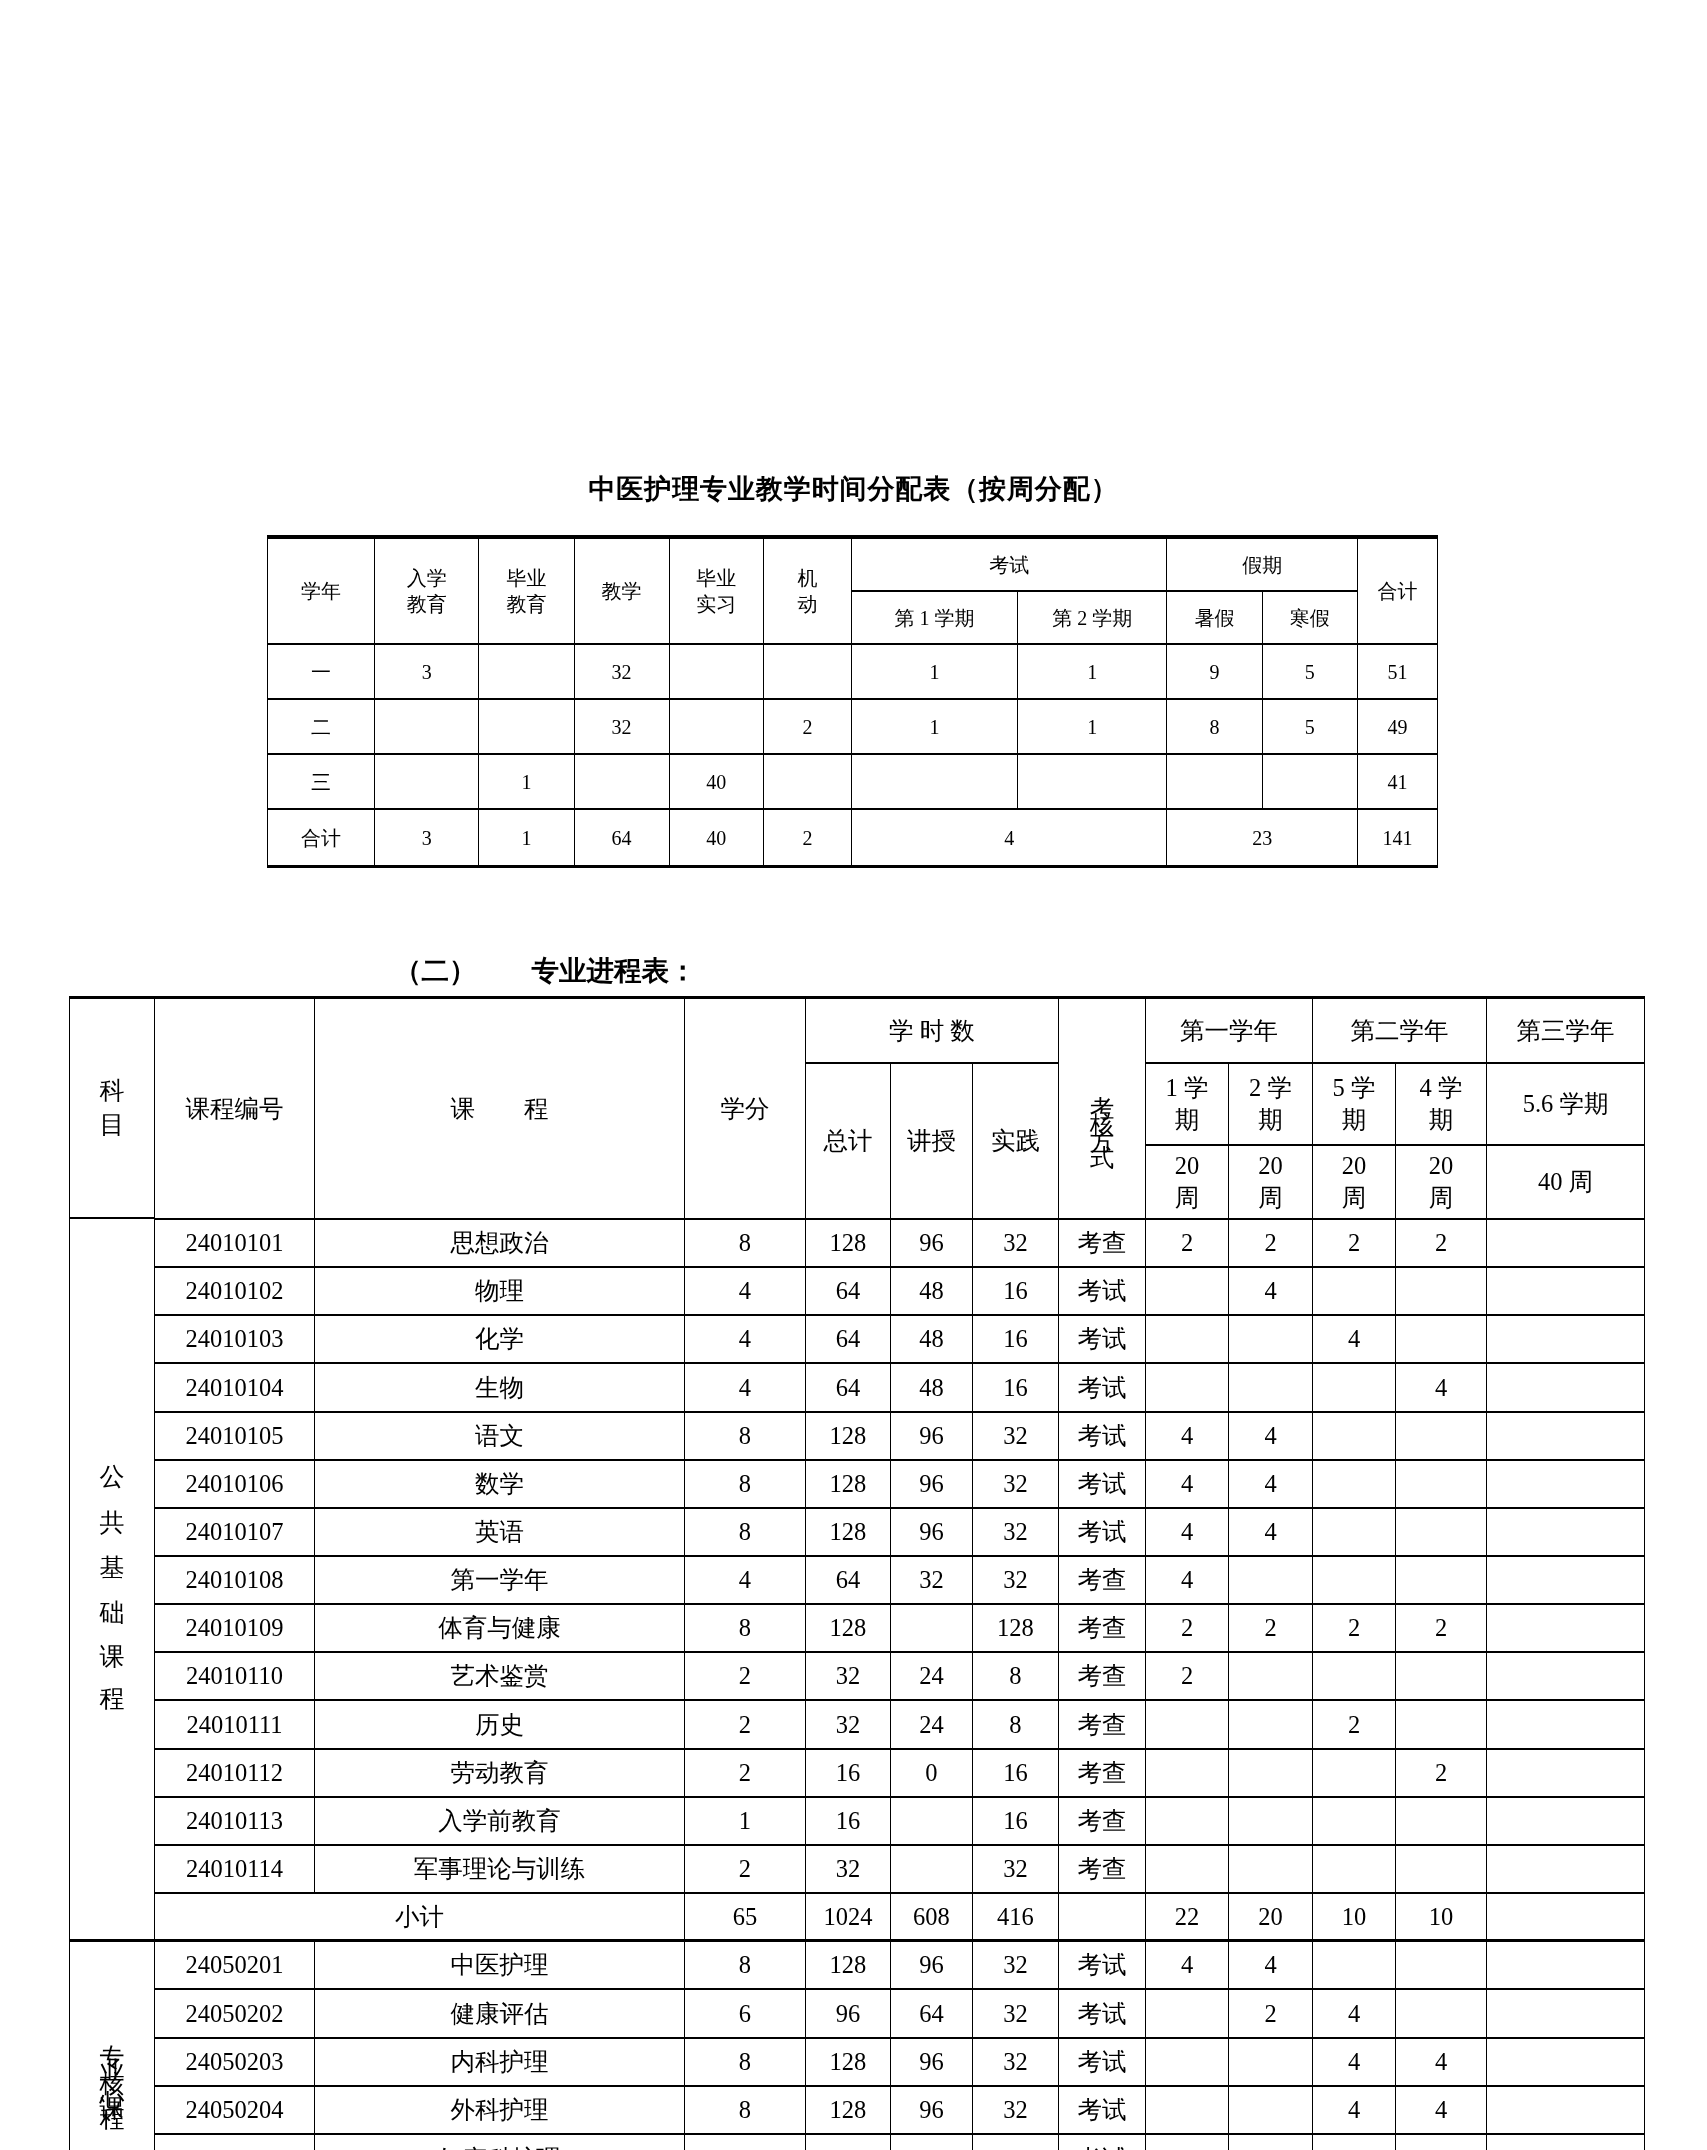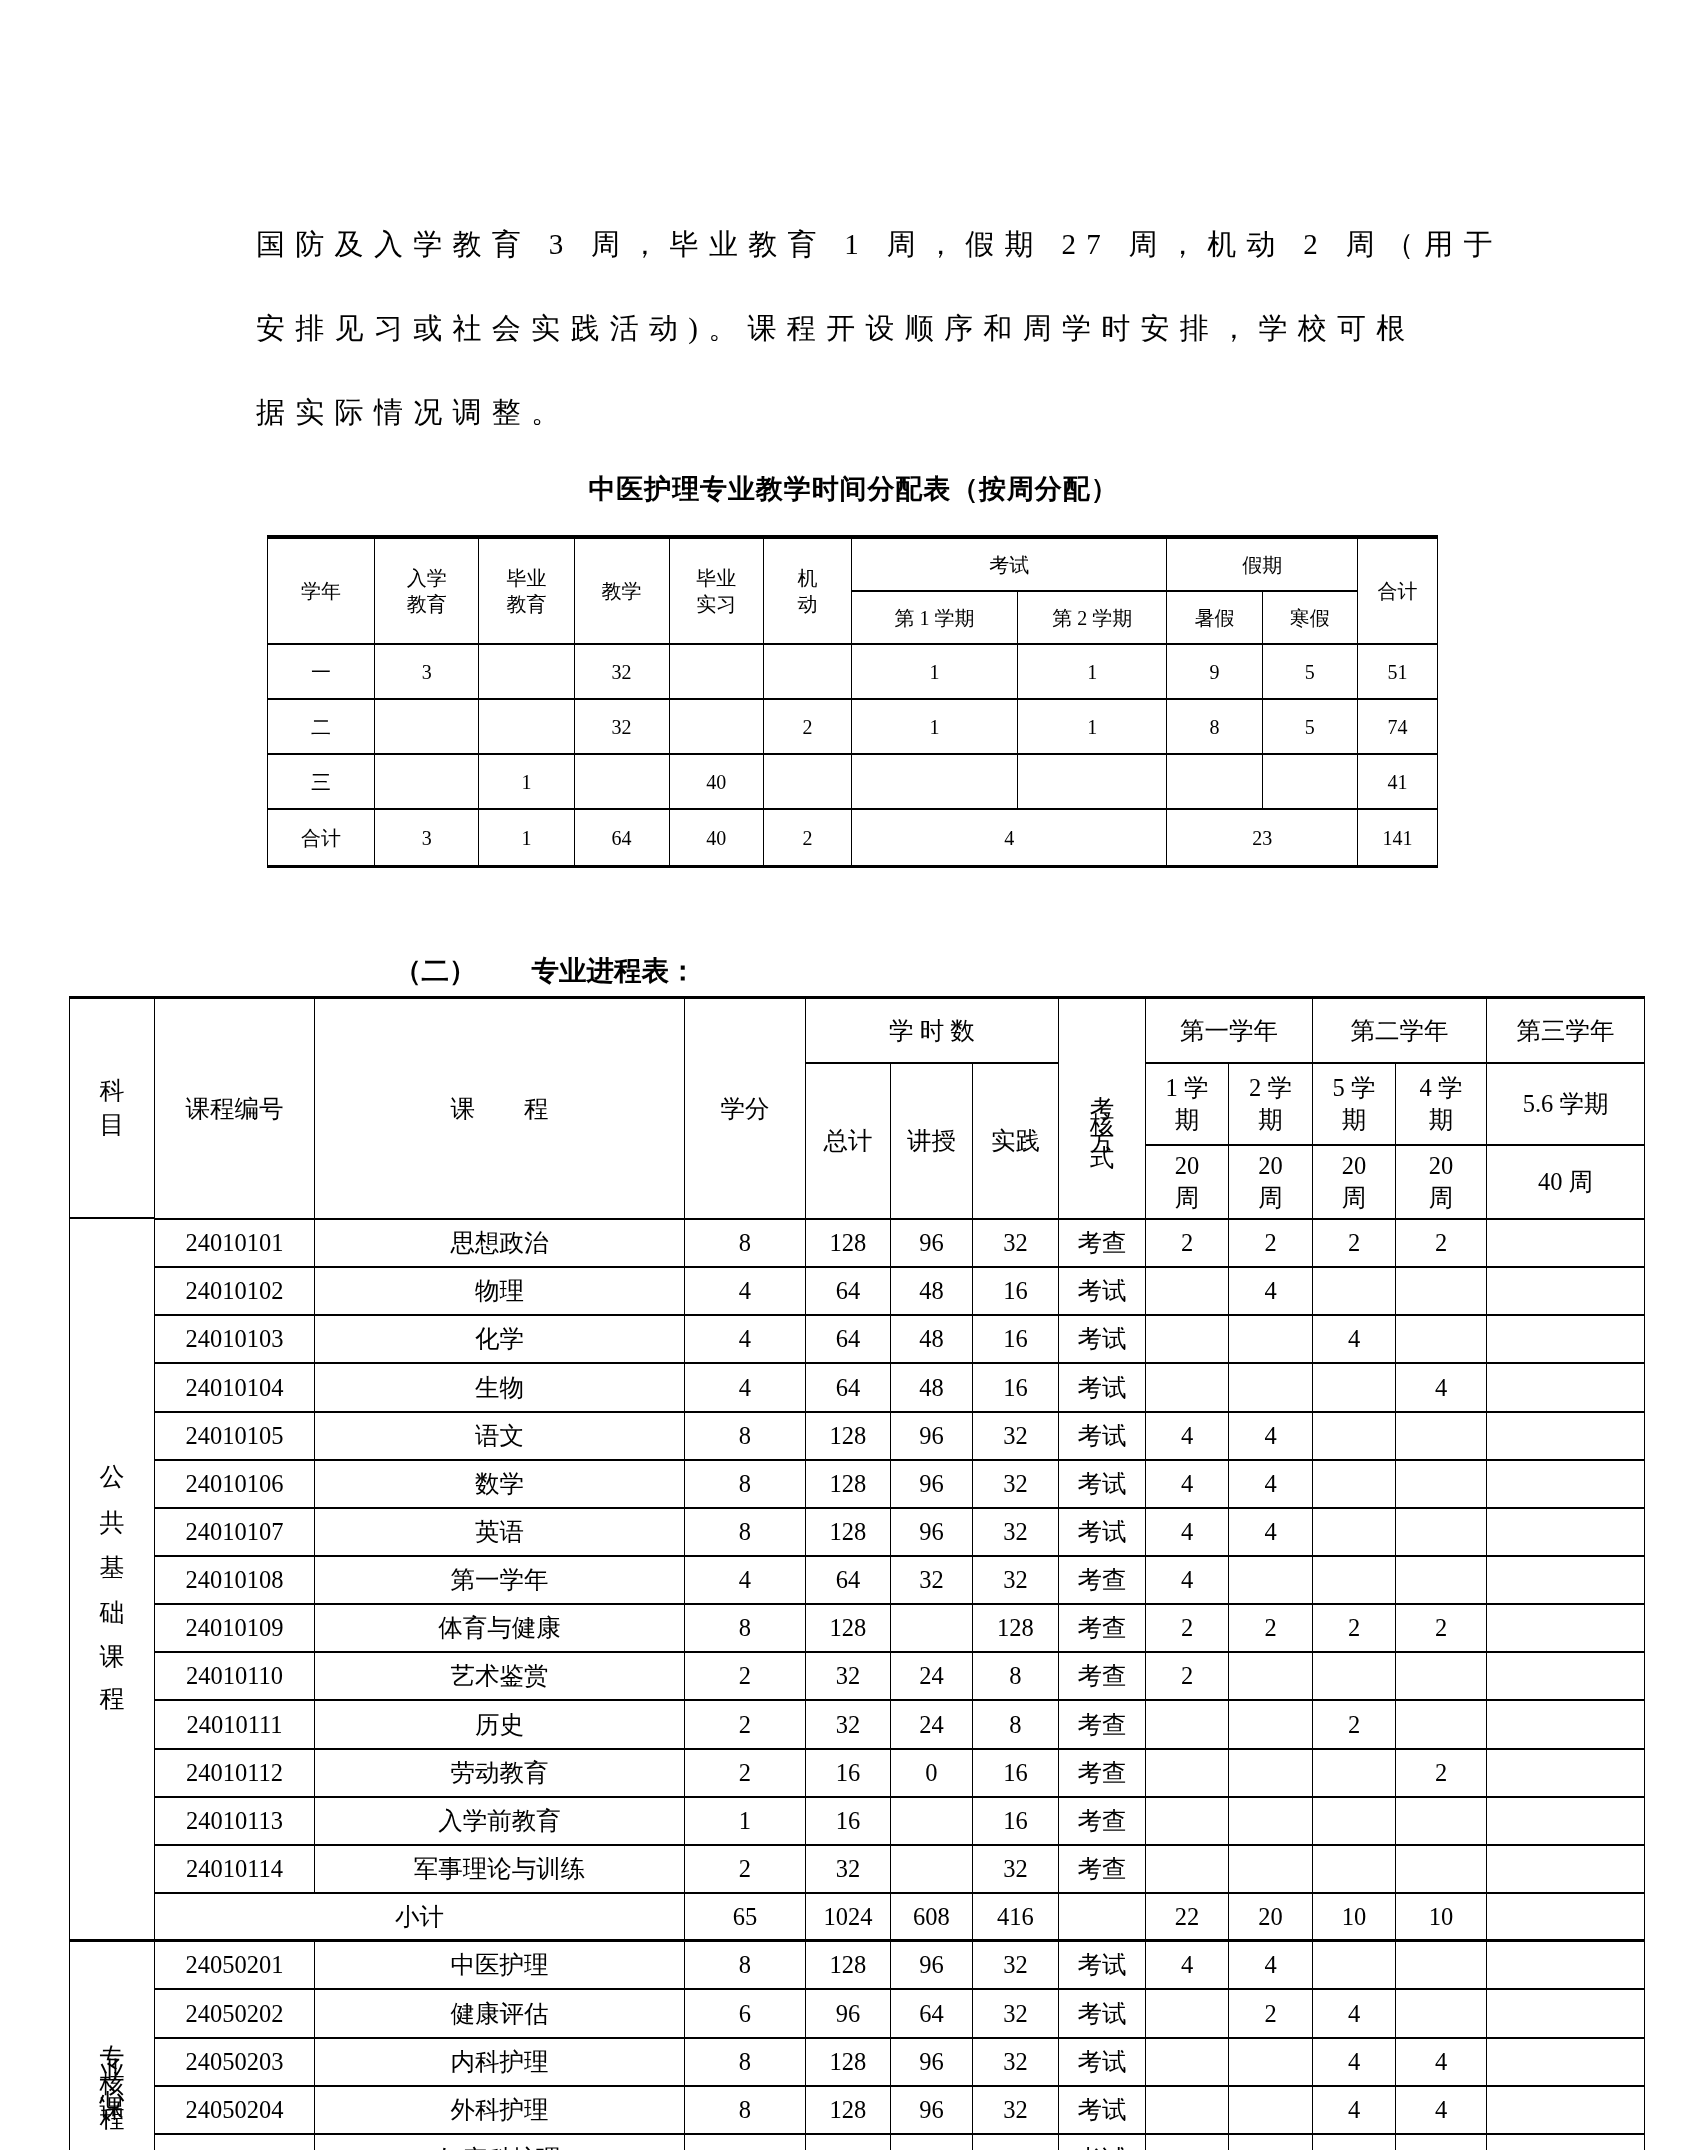--- a/index.html
+++ b/index.html
@@ -73,25 +73,20 @@
     writing-mode:vertical-rl; text-orientation:upright; letter-spacing:16.3px;
   }
   .t2 tr.subtotal td { border-bottom-width:3.9px; }
   .t2 tbody.sec2 tr:last-child td { border-bottom:0; }
 </style>
 </head>
 <body>
 
 <div class="page">
 
-  <div class="intro">
-    <div class="pline">国防及入学教育 3 周，毕业教育 1 周，假期 27 周，机动 2 周（用于</div>
-    <div class="pline">安排见习或社会实践活动)。课程开设顺序和周学时安排，学校可根</div>
-    <div class="pline">据实际情况调整。</div>
-  </div>
 
   <div class="t1-title">中医护理专业教学时间分配表（按周分配）</div>
 
   <div class="t1wrap">
     <table class="t1">
       <colgroup>
         <col style="width:107px">
           <col style="width:104px">
           <col style="width:95px">
         <col style="width:95px">
@@ -146,21 +141,21 @@
             <td>二</td>
             <td></td>
             <td></td>
             <td>32</td>
             <td></td>
             <td>2</td>
             <td>1</td>
             <td>1</td>
             <td>8</td>
             <td>5</td>
-            <td class="lc">74</td>
+            <td class="lc">49</td>
           </tr>
 
           <tr>
             <td>三</td>
             <td></td>
             <td>1</td>
             <td></td>
             <td>40</td>
             <td></td>
             <td></td>

